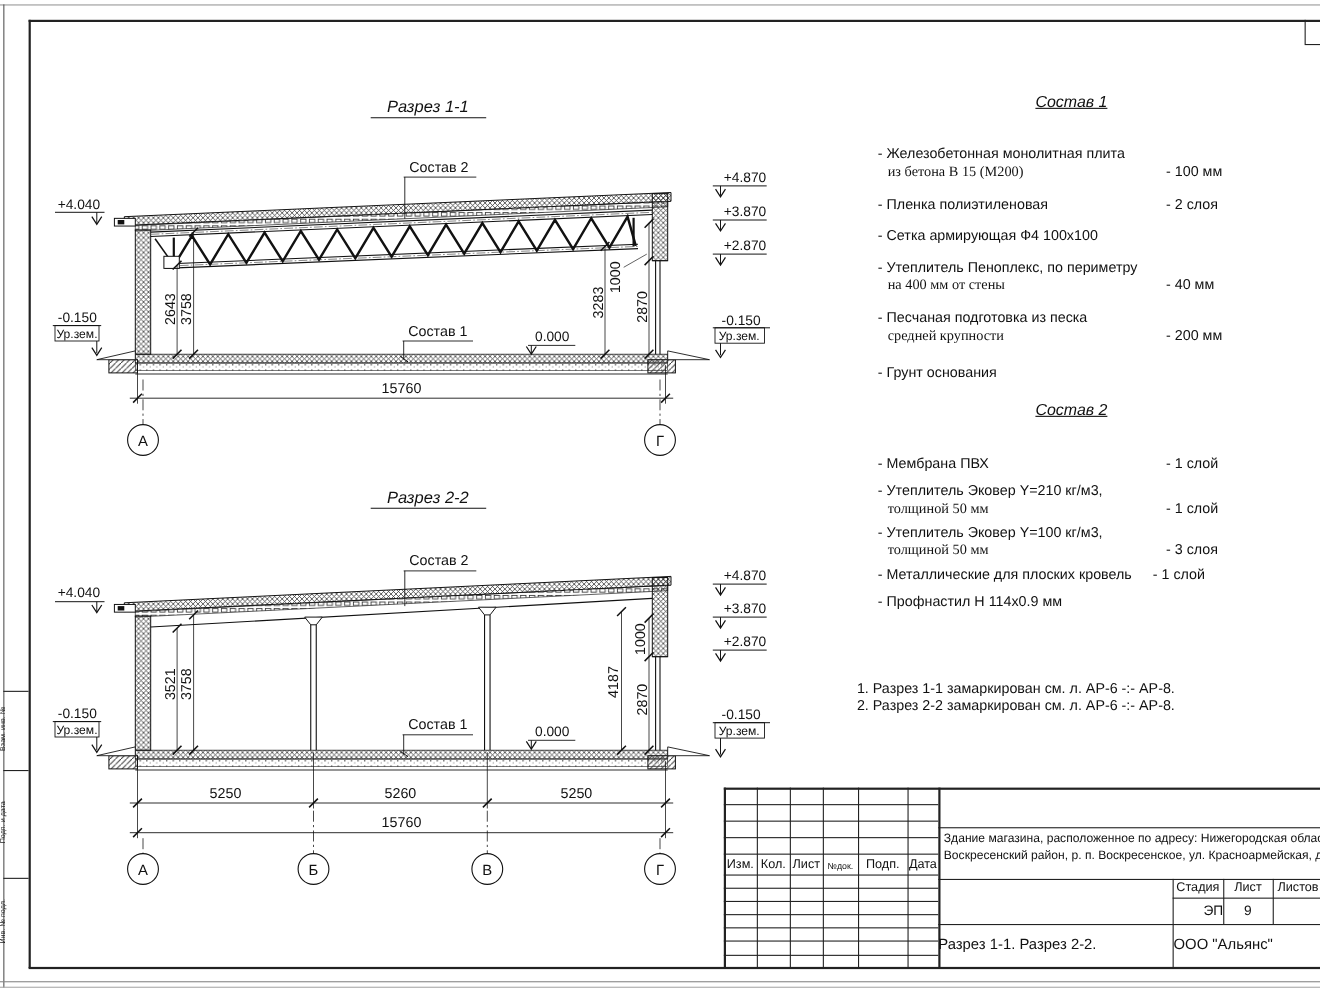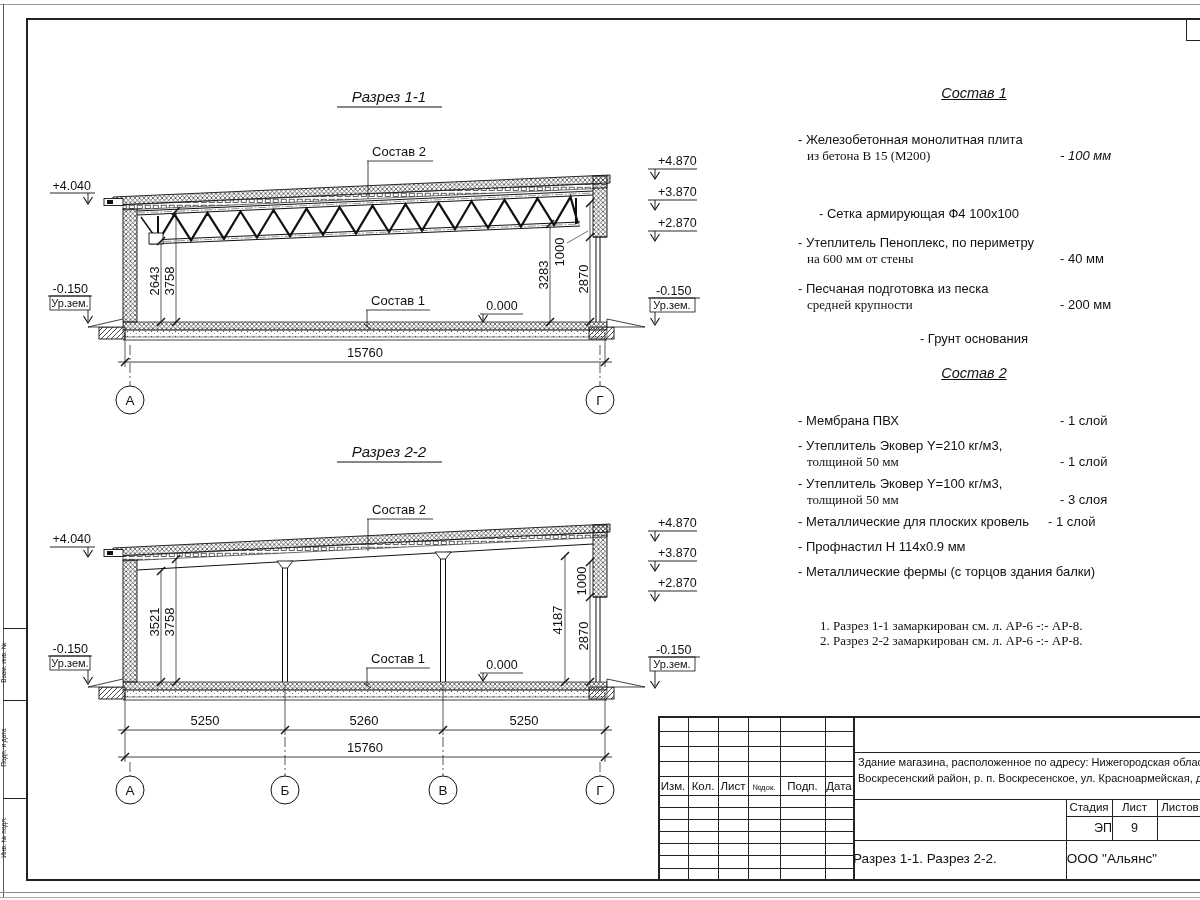--- a/index.html
+++ b/index.html
@@ -352,36 +352,40 @@
         <text x="600" y="795" text-anchor="middle" font-size="13.5">Г</text>
       </g>
     </g>
   </svg>
 
   <div class="comp" style="left:798px;top:85px;height:275px;">
     <div class="ctitle">Состав 1</div>
     <div class="citem" style="top:47px;">
       <span>- Железобетонная  монолитная плита</span><br>
       <span class="ind">из бетона В 15 (М200)</span>
-      <span class="val" style="top:16px;font-style:italic;">- 100 мм</span>
-    </div>
-    <div class="citem" style="top:121px;margin-left:21px;">
+      <span class="val" style="top:16px;">- 100 мм</span>
+    </div>
+    <div class="citem" style="top:93px;">
+      <span>- Пленка полиэтиленовая</span>
+      <span class="val" style="top:0;">-  2 слоя</span>
+    </div>
+    <div class="citem" style="top:121px;">
       <span>- Сетка армирующая Ф4 100х100</span>
     </div>
     <div class="citem" style="top:150px;">
       <span>- Утеплитель Пеноплекс, по периметру</span><br>
-      <span class="ind">на 600 мм от стены</span>
+      <span class="ind">на 400 мм от стены</span>
       <span class="val" style="top:16px;">- 40 мм</span>
     </div>
     <div class="citem" style="top:196px;">
       <span>- Песчаная подготовка из песка</span><br>
       <span class="ind">средней крупности</span>
       <span class="val" style="top:16px;">- 200 мм</span>
     </div>
-    <div class="citem" style="top:246px;text-align:center;">
+    <div class="citem" style="top:246px;">
       <span>- Грунт основания</span>
     </div>
   </div>
 
   <div class="comp" style="left:798px;top:365px;height:220px;">
     <div class="ctitle">Состав 2</div>
     <div class="citem" style="top:48px;">
       <span>- Мембрана ПВХ</span>
       <span class="val" style="top:0;">- 1 слой</span>
     </div>
@@ -395,26 +399,23 @@
       <span class="ind">толщиной 50 мм</span>
       <span class="val" style="top:16px;">- 3 слоя</span>
     </div>
     <div class="citem" style="top:149px;">
       <span>- Металлические для плоских кровель</span>
       <span class="val" style="top:0;left:250px;">- 1 слой</span>
     </div>
     <div class="citem" style="top:174px;">
       <span>- Профнастил Н 114х0.9 мм</span>
     </div>
-    <div class="citem" style="top:199px;">
-      <span>- Металлические фермы (с торцов здания балки)</span>
-    </div>
   </div>
 
-  <div class="notes" style="left:820px;top:619px;font-family:Liberation Serif, serif;">
+  <div class="notes" style="left:779px;top:619px;">
     <div>1. Разрез 1-1 замаркирован см. л. АР-6 -:- АР-8.</div>
     <div>2. Разрез 2-2 замаркирован см. л. АР-6 -:- АР-8.</div>
   </div>
 
   <div>
     <div class="hl" style="left:658px;top:716px;width:542px;height:1.5px;"></div>
     <div class="vl" style="left:658px;top:716px;width:1.5px;height:164px;"></div>
     <div class="vl" style="left:853px;top:716px;width:1.5px;height:164px;"></div>
 
     <div class="vl" style="left:688px;top:716px;width:1px;height:164px;"></div>

